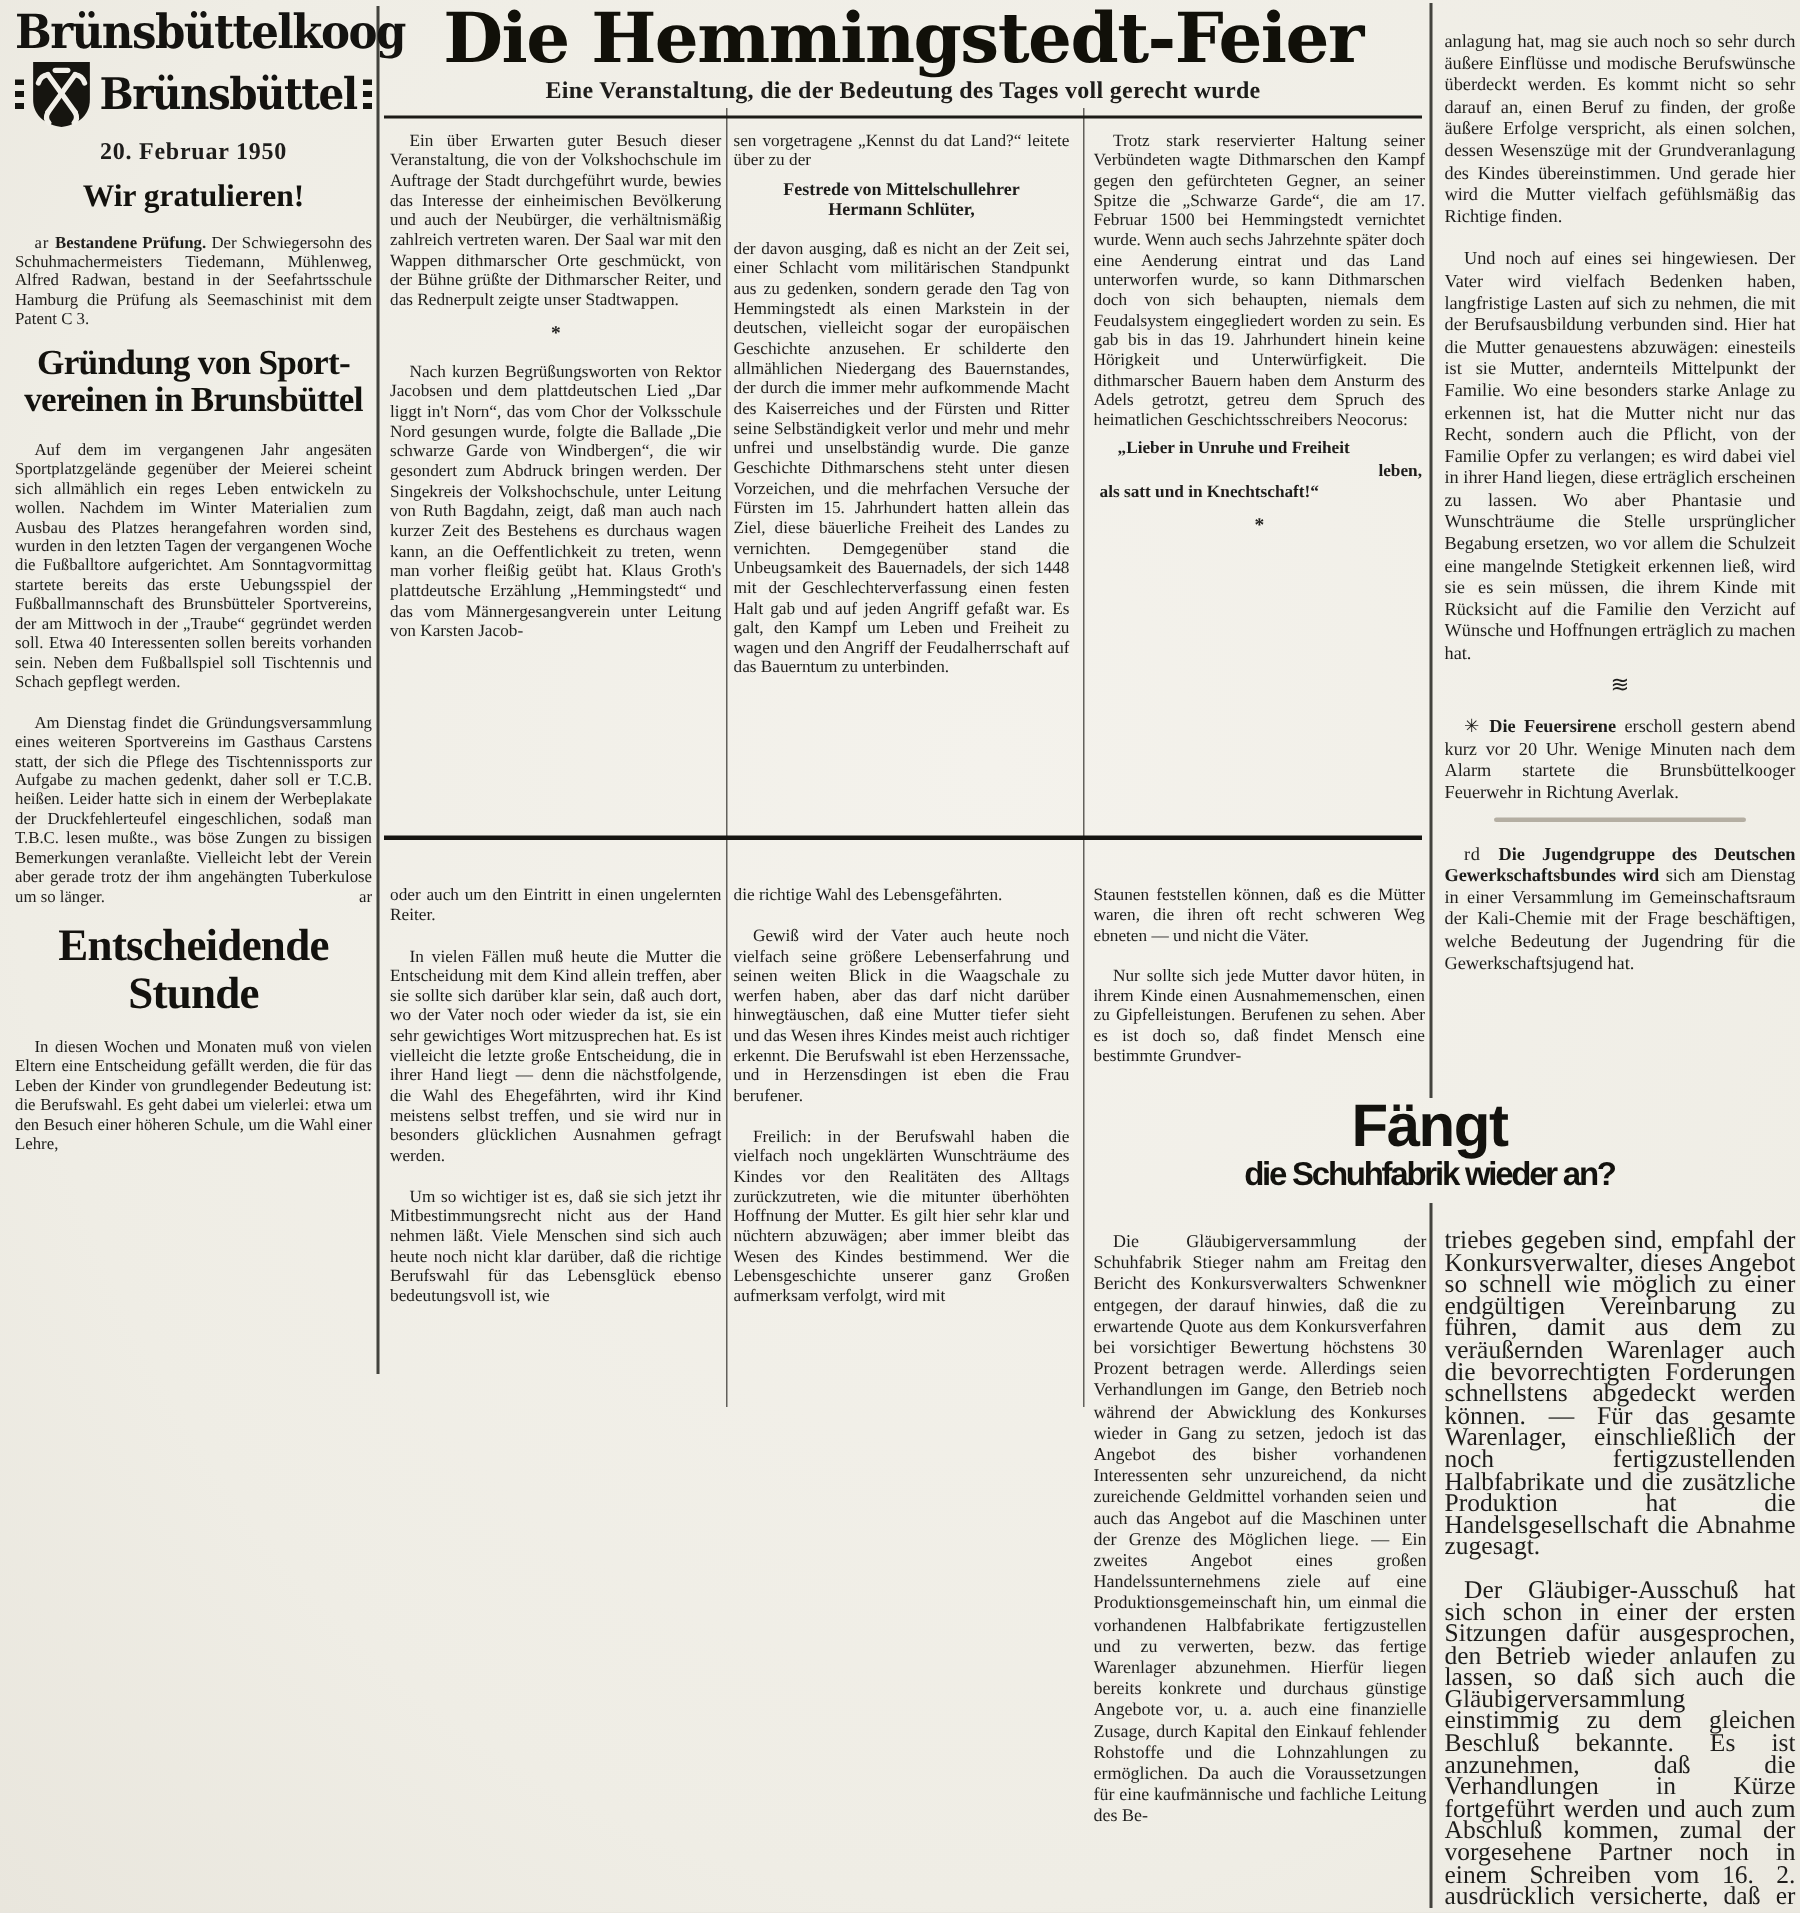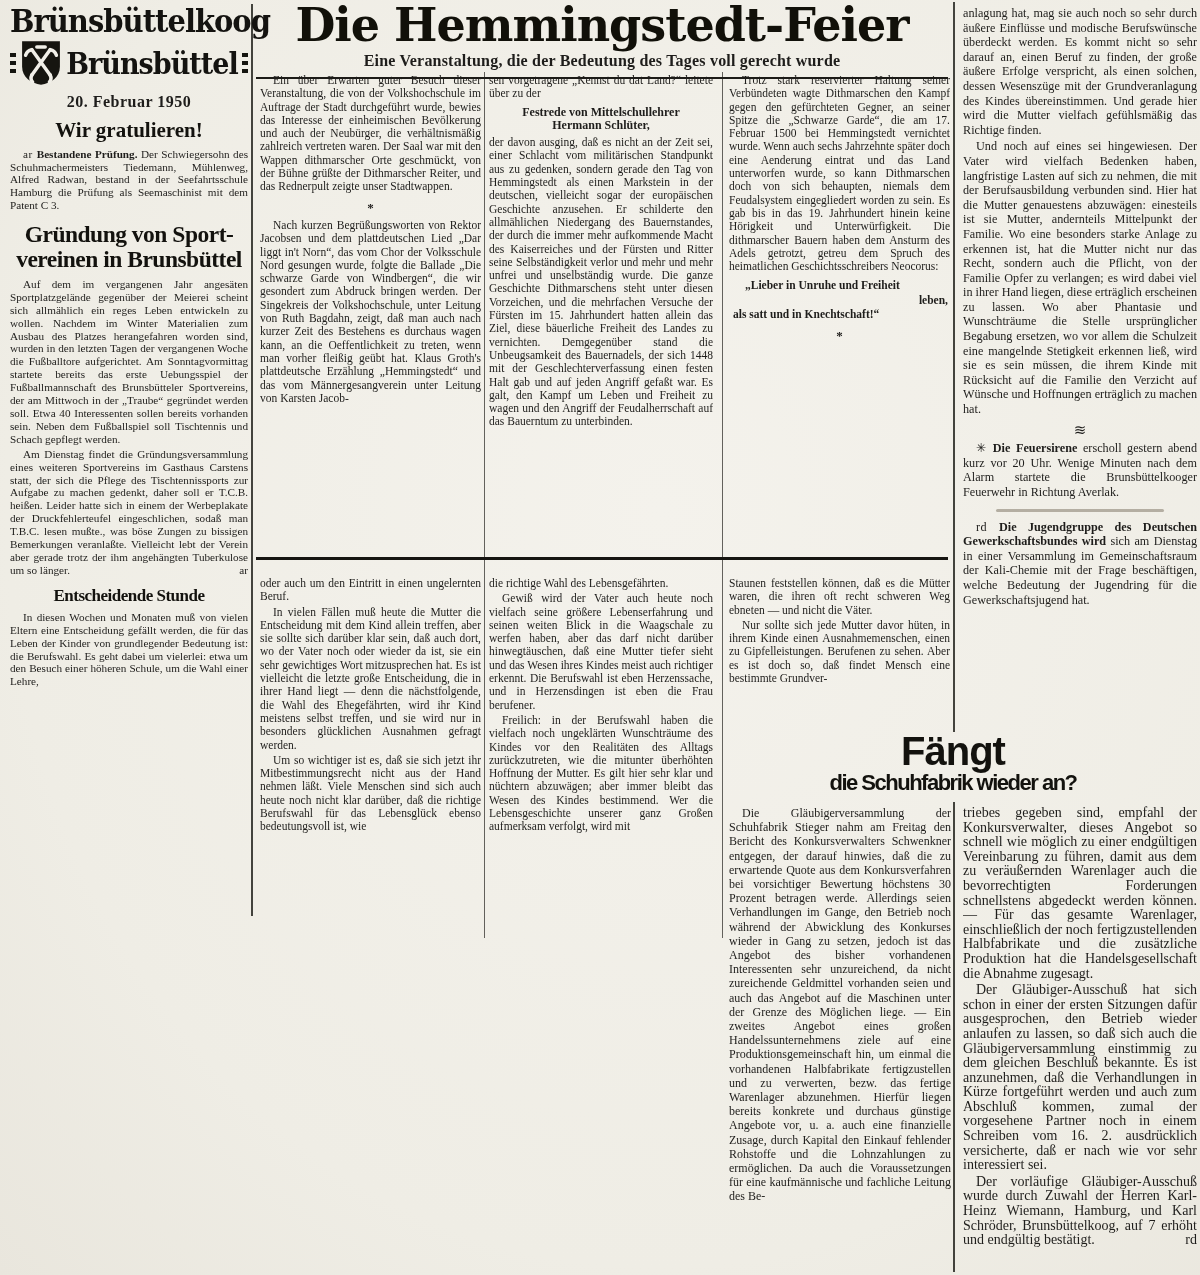--- a/index.html
+++ b/index.html
@@ -33,23 +33,23 @@
   .mh2{font-size:27px;line-height:1;}
   .crest svg{display:block;}
   .stripes{display:inline-block;width:16px;height:20px;
     background:repeating-linear-gradient(#151510 0 4px, transparent 4px 8px);}
   .date{font-weight:bold;font-size:16px;margin:9px 0 10px 0;letter-spacing:.5px;}
   
   .h1{font-weight:bold;text-align:center;white-space:pre-line;color:#13120e;
       line-height:1.06;margin:10px 0 6px 0;}
   .h1.wir{font-size:21px;}
   .h1.gruendung{font-size:23.5px;letter-spacing:-.5px;}
-  .h1.stunde{font-size:17px;letter-spacing:-.5px;}
+  .h1.stunde{font-size:30px;letter-spacing:-.5px;}
   .h2{font-weight:bold;text-align:center;font-size:12px;margin:5px 0 4px 0;white-space:pre-line;}
-  .para{margin:0 0 2px 0;text-align:justify;text-indent:13px;}
+  .para{margin:14px 0 2px 0;text-align:justify;text-indent:13px;}
   .para.noindent{text-indent:0;}
   .pre{letter-spacing:.5px;}
   .sig{float:right;padding-left:8px;}
   .star{text-align:center;font-weight:bold;font-size:13px;margin:7px 0 5px 0;}
   .quote{font-weight:bold;margin:5px 0;padding:0 2px;}
   .quote div{line-height:1.25;}
   .quote div:nth-child(1){padding-left:14px;}
   .quote div:nth-child(2){text-align:right;}
   .quote div:nth-child(3){padding-left:2px;}
   .squiggle{text-align:center;font-size:15px;margin:6px 0 4px 0;font-family:"DejaVu Sans",sans-serif;}
@@ -59,21 +59,21 @@
   #col1 .para,#col1{font-size:11.2px;line-height:12.9px;}
   #hema,#hemb,#hemc,#enta,#entb,#entc{font-size:11.5px;line-height:13.3px;}
   #hema{left:260px;top:74px;width:221px;height:480px;}
   #hemb{left:489px;top:74px;width:224px;height:480px;}
   #hemc{left:729px;top:74px;width:221px;height:480px;}
   #enta{left:260px;top:577px;width:221px;height:360px;}
   #entb{left:489px;top:577px;width:224px;height:360px;}
   #entc{left:729px;top:577px;width:221px;height:152px;}
   #rightcol{left:963px;top:6px;width:234px;height:726px;font-size:12.2px;line-height:14.6px;}
   #schua{left:729px;top:806px;width:222px;height:465px;font-size:12px;line-height:14.2px;}
-  #schub{left:963px;top:806px;width:234px;height:465px;font-size:14px;line-height:14.6px;}
+  #schub{left:963px;top:806px;width:234px;height:465px;font-size:17px;line-height:14.6px;}
   
   #hemhead{position:absolute;left:256px;top:2px;width:692px;text-align:center;
            border-bottom:2px solid #1c1b17;padding-bottom:7px;}
   #hemhead .mainh{font-size:46px;font-weight:bold;line-height:1.02;color:#111009;
                   font-family:"DejaVu Serif","Liberation Serif",serif;letter-spacing:-1px;}
   #hemhead .subh{font-size:16px;font-weight:bold;margin-top:3px;letter-spacing:.2px;text-align:center;}
   #schuhhead{position:absolute;left:706px;top:731px;width:494px;text-align:center;
              font-family:"Liberation Sans","DejaVu Sans",sans-serif;font-weight:bold;color:#13120e;}
   #schuhhead .sh1{font-size:40px;line-height:1.0;letter-spacing:-1px;}
   #schuhhead .sh2{font-size:22px;line-height:1.05;letter-spacing:-1.5px;white-space:nowrap;}
@@ -146,21 +146,21 @@
       <p class="para">Trotz stark reservierter Haltung seiner Verbündeten wagte Dithmarschen den Kampf gegen den gefürchteten Gegner, an seiner Spitze die „Schwarze Garde“, die am 17. Februar 1500 bei Hemmingstedt vernichtet wurde. Wenn auch sechs Jahrzehnte später doch eine Aenderung eintrat und das Land unterworfen wurde, so kann Dithmarschen doch von sich behaupten, niemals dem Feudalsystem eingegliedert worden zu sein. Es gab bis in das 19. Jahrhundert hinein keine Hörigkeit und Unterwürfigkeit. Die dithmarscher Bauern haben dem Ansturm des Adels getrotzt, getreu dem Spruch des heimatlichen Geschichtsschreibers Neocorus:</p>
       <div class="quote">
         <div>„Lieber in Unruhe und Freiheit</div>
         <div>leben,</div>
         <div>als satt und in Knechtschaft!“</div>
       </div>
       <div class="star">*</div>
     </div>
 
   <div id="enta" class="textcol">
-      <p class="para noindent">oder auch um den Eintritt in einen ungelernten Beruf.</p>
+      <p class="para noindent">oder auch um den Eintritt in einen ungelernten Reiter.</p>
       <p class="para">In vielen Fällen muß heute die Mutter die Entscheidung mit dem Kind allein treffen, aber sie sollte sich darüber klar sein, daß auch dort, wo der Vater noch oder wieder da ist, sie ein sehr gewichtiges Wort mitzusprechen hat. Es ist vielleicht die letzte große Entscheidung, die in ihrer Hand liegt — denn die nächstfolgende, die Wahl des Ehegefährten, wird ihr Kind meistens selbst treffen, und sie wird nur in besonders glücklichen Ausnahmen gefragt werden.</p>
       <p class="para">Um so wichtiger ist es, daß sie sich jetzt ihr Mitbestimmungsrecht nicht aus der Hand nehmen läßt. Viele Menschen sind sich auch heute noch nicht klar darüber, daß die richtige Berufswahl für das Lebensglück ebenso bedeutungsvoll ist, wie</p>
     </div>
   <div id="entb" class="textcol">
       <p class="para noindent">die richtige Wahl des Lebensgefährten.</p>
       <p class="para">Gewiß wird der Vater auch heute noch vielfach seine größere Lebenserfahrung und seinen weiten Blick in die Waagschale zu werfen haben, aber das darf nicht darüber hinwegtäuschen, daß eine Mutter tiefer sieht und das Wesen ihres Kindes meist auch richtiger erkennt. Die Berufswahl ist eben Herzenssache, und in Herzensdingen ist eben die Frau berufener.</p>
       <p class="para">Freilich: in der Berufswahl haben die vielfach noch ungeklärten Wunschträume des Kindes vor den Realitäten des Alltags zurückzutreten, wie die mitunter überhöhten Hoffnung der Mutter. Es gilt hier sehr klar und nüchtern abzuwägen; aber immer bleibt das Wesen des Kindes bestimmend. Wer die Lebensgeschichte unserer ganz Großen aufmerksam verfolgt, wird mit</p>
     </div>
   <div id="entc" class="textcol">
       <p class="para noindent">Staunen feststellen können, daß es die Mütter waren, die ihren oft recht schweren Weg ebneten — und nicht die Väter.</p>

